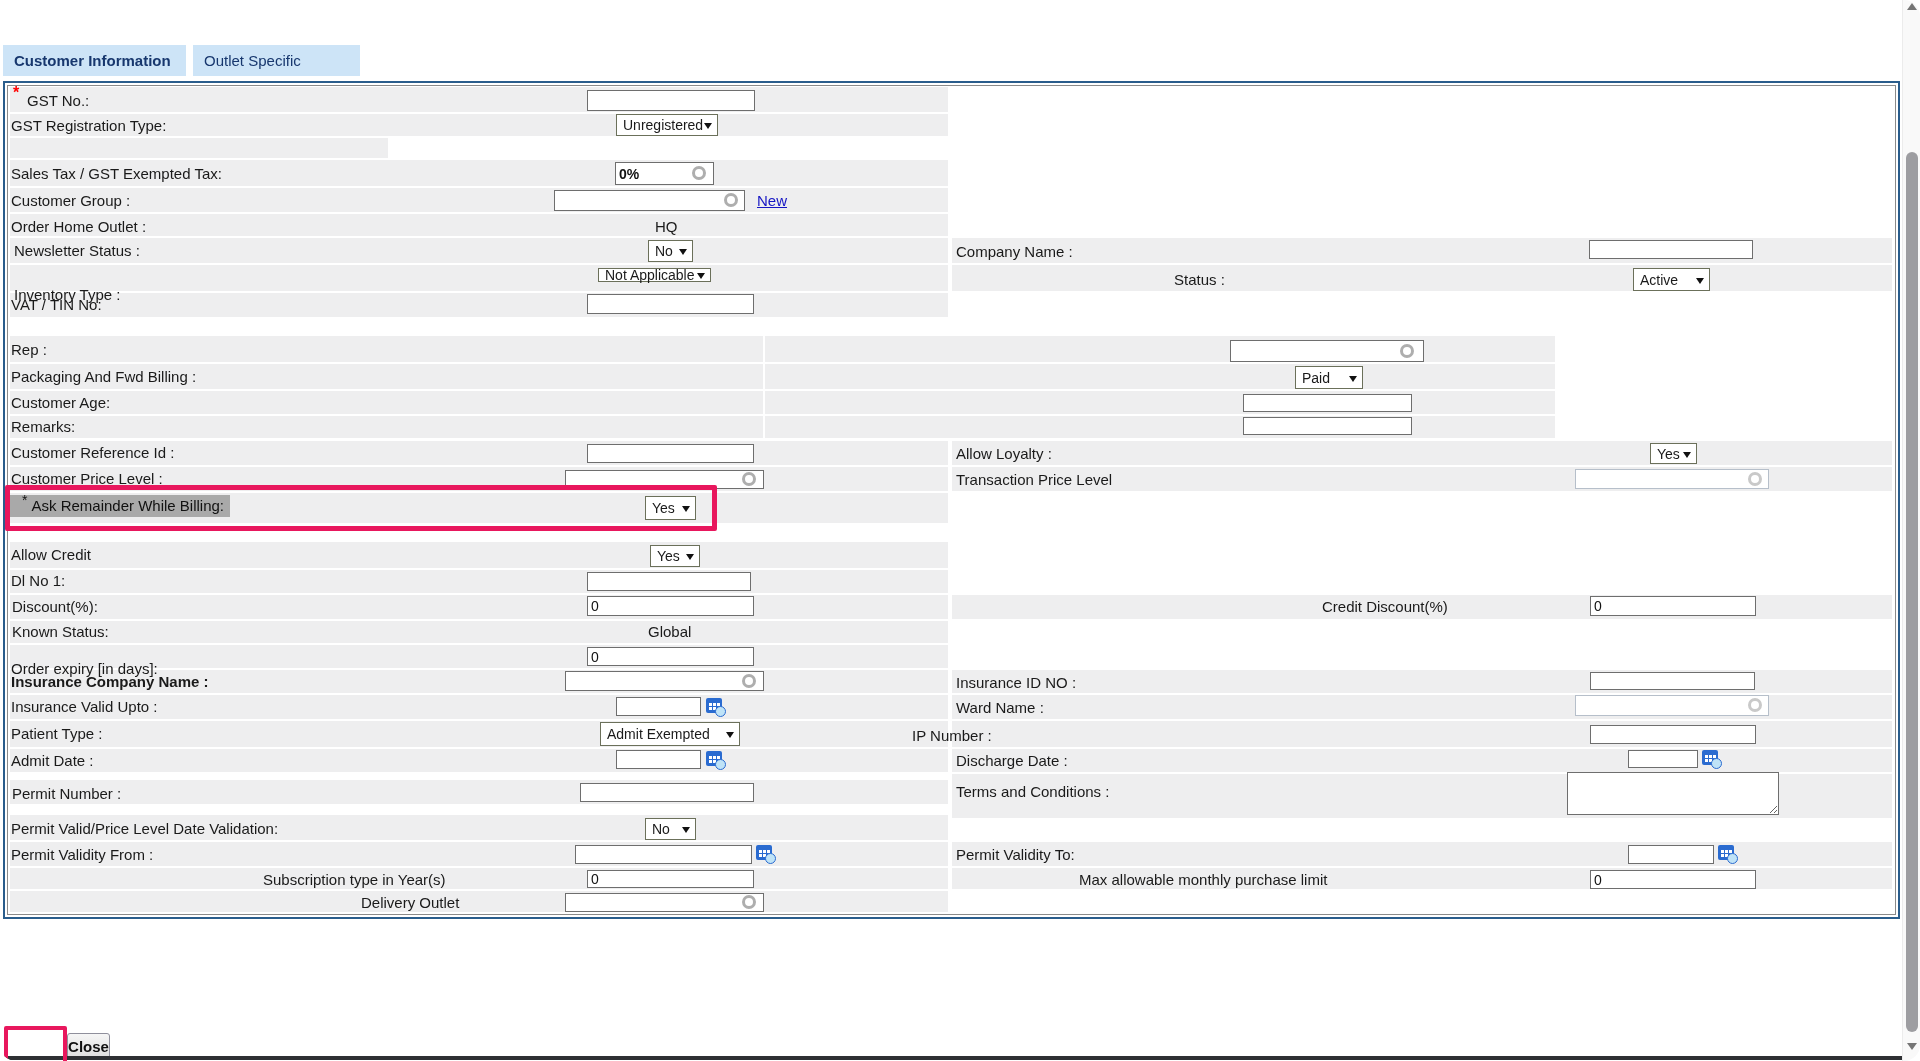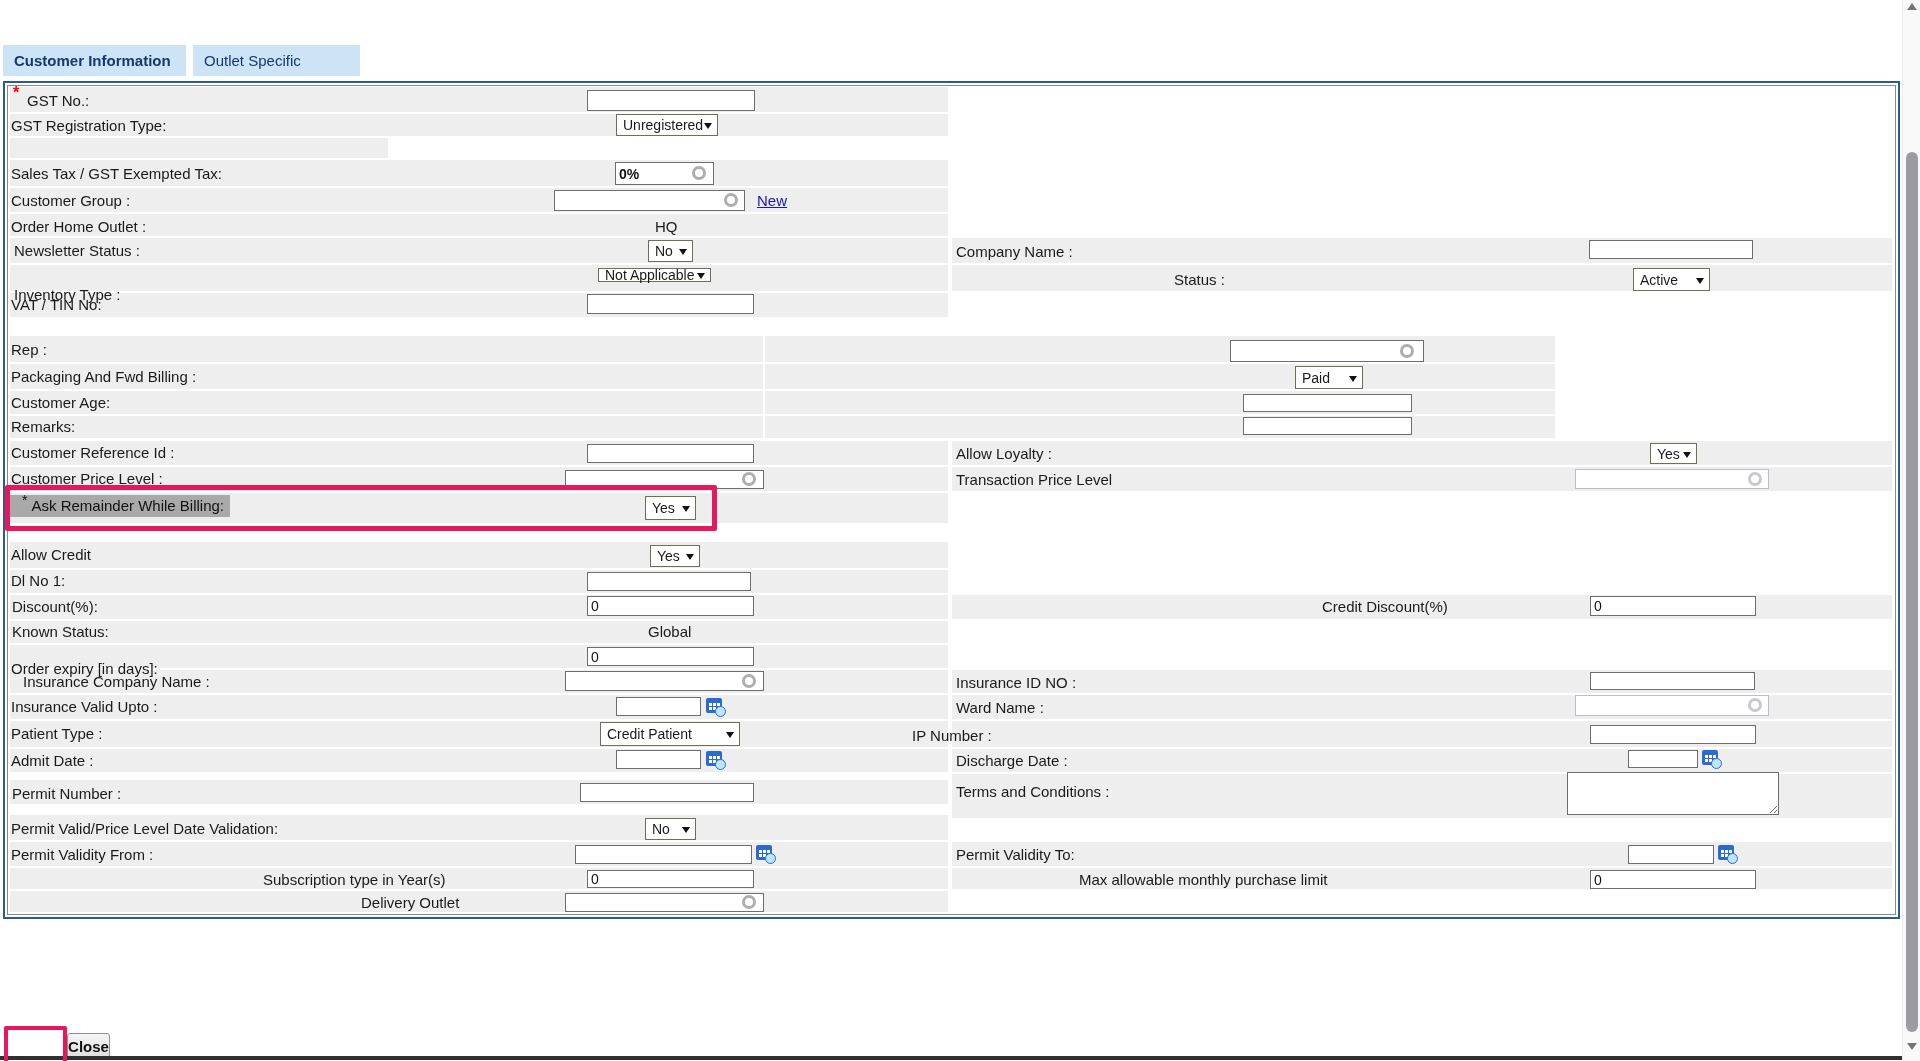--- a/index.html
+++ b/index.html
@@ -1,17 +1,17 @@
 <!DOCTYPE html>
 <html><head>
 <meta charset="utf-8">
 <style>
   html,body{margin:0;padding:0;background:#fff;}
   #screen{position:relative;width:1920px;height:1061px;background:#fff;overflow:hidden;
-          font-family:"Liberation Sans",sans-serif;font-size:15px;color:#1a1a1a;}
+          font-family:"Liberation Sans",sans-serif;font-size:15px;color:#1a1a1a;border-radius:16px;}
   .tab{position:absolute;height:31px;background:#cde4f7;color:#17376e;display:flex;align-items:center;}
   .tab .t{padding-left:11px;white-space:nowrap;}
   .tab.active .t{font-weight:bold;}
   #panel{position:absolute;left:3px;top:81px;width:1893px;height:834px;border:2px solid #2a5d8c;background:#fff;}
   #panel-inner{position:absolute;left:2px;top:2px;right:2px;bottom:2px;border:1px solid #8a8a8a;}
   .row{position:absolute;background:#eeeeef;}
   .lbl{position:absolute;white-space:nowrap;color:#1a1a1a;}
   .val{position:absolute;white-space:nowrap;color:#1a1a1a;}
   .inp{position:absolute;border:1px solid #6e6e6e;background:#fff;box-sizing:border-box;
        font-family:"Liberation Sans",sans-serif;font-size:14px;padding:0 3px;color:#111;}
@@ -206,36 +206,36 @@
   <input class="inp" style="left: 587px; top: 596px; width: 167px; height: 20px;" value="0">
   <span class="lbl" style="left:1322px;top:598px;">Credit Discount(%)</span>
   <input class="inp" style="left: 1590px; top: 596px; width: 166px; height: 20px;" value="0">
 
   <span class="lbl" style="left:12px;top:623px;">Known Status:</span>
   <span class="val" style="left:648px;top:623px;">Global</span>
 
   <span class="lbl" style="left:11px;top:648px;margin-top:12px;">Order expiry [in days]:</span>
   <input class="inp" style="left: 587px; top: 647px; width: 167px; height: 19px;" value="0">
 
-  <span class="lbl" style="left:23px;top:673px;">Insurance Company Name :</span>
+  <span class="lbl" style="left:11px;top:673px;font-weight:bold;">Insurance Company Name :</span>
   <input class="inp" style="left: 565px; top: 671px; width: 199px; height: 20px;" value="">
   <span class="ring" style="left:742px;top:674px;"></span>
   <span class="lbl" style="left:956px;top:674px;">Insurance ID NO :</span>
   <input class="inp" style="left: 1590px; top: 672px; width: 165px; height: 18px;" value="">
 
   <span class="lbl" style="left:11px;top:698px;">Insurance Valid Upto :</span>
   <input class="inp" style="left: 616px; top: 697px; width: 85px; height: 19px;" value="">
   <span class="cal" style="left:706px;top:698px;"></span>
   <span class="lbl" style="left:956px;top:699px;">Ward Name :</span>
   <input class="inp lite" style="left: 1575px; top: 695px; width: 194px; height: 21px;" value="">
   <span class="ring lite" style="left:1748px;top:698px;"></span>
 
   <span class="lbl" style="left:11px;top:725px;">Patient Type :</span>
   <div class="sel" style="left:600px;top:722px;width:140px;height:24px;">
-    <span>Credit Patient</span>
+    <span>Admit Exempted</span>
     <span class="car"></span>
   </div>
   <span class="lbl" style="left:912px;top:727px;">IP Number :</span>
   <input class="inp" style="left: 1590px; top: 725px; width: 166px; height: 19px;" value="">
 
   <span class="lbl" style="left:11px;top:752px;">Admit Date :</span>
   <input class="inp" style="left: 616px; top: 750px; width: 85px; height: 19px;" value="">
   <span class="cal" style="left:706px;top:751px;"></span>
   <span class="lbl" style="left:956px;top:752px;">Discharge Date :</span>
   <input class="inp" style="left: 1628px; top: 750px; width: 70px; height: 18px;" value="">

